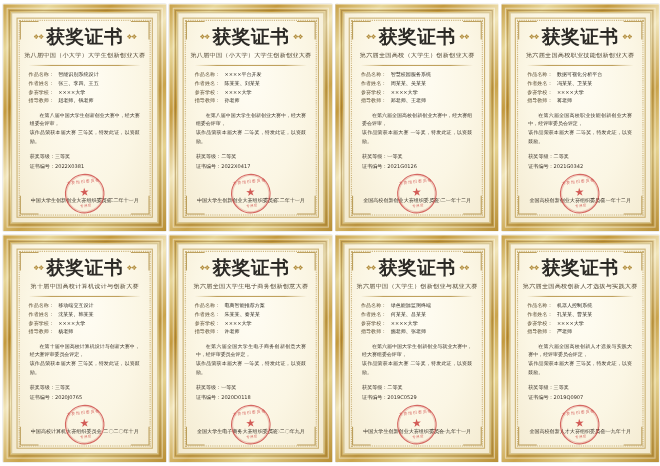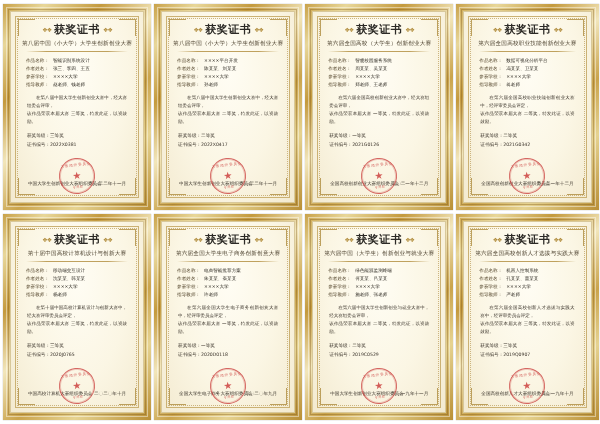--- a/index.html
+++ b/index.html
@@ -107,21 +107,21 @@
   }
   .title-orn {
     font-size: 6px;
     color: #b08b3a;
     letter-spacing: -1px;
     line-height: 1;
   }
   .cert-title {
     font-family: "DejaVu Sans", "Liberation Sans", sans-serif;
     font-weight: bold;
-    font-size: 11px;
+    font-size: 17px;
     color: #2c2a26;
     letter-spacing: 0.5px;
     white-space: nowrap;
   }
 
   .subtitle {
     text-align: center;
     font-size: 5.6px;
     color: #4a3f2c;
     letter-spacing: 0.2px;

